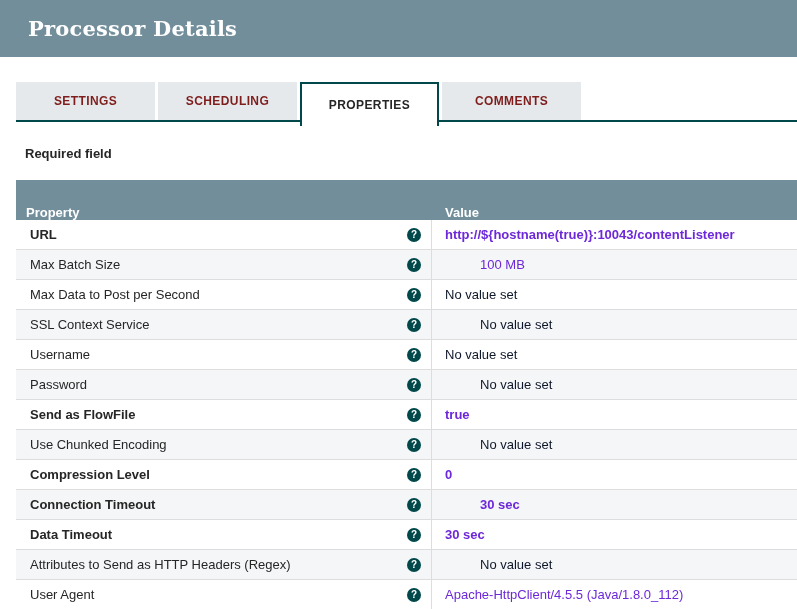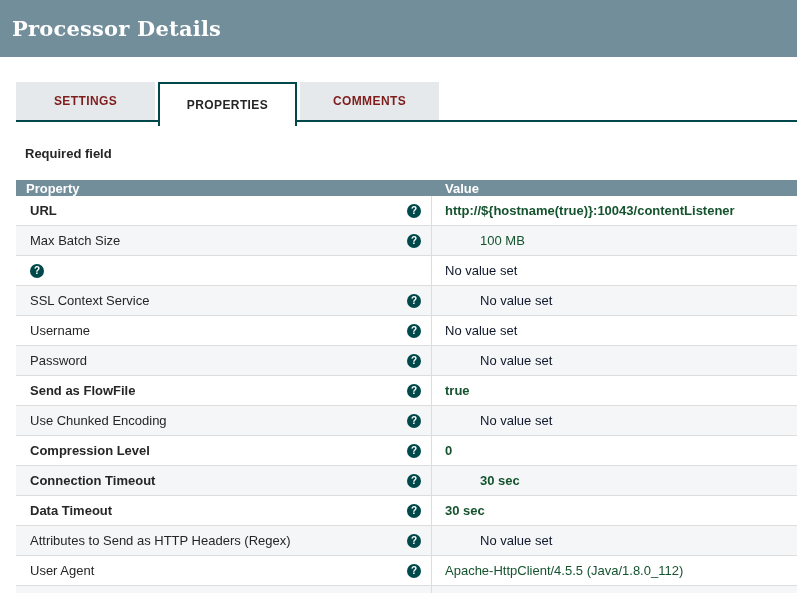--- a/index.html
+++ b/index.html
@@ -8,21 +8,21 @@
     overflow: hidden;
     background: #ffffff;
     font-family: "Liberation Sans", sans-serif;
   }
   
   .titlebar {
     height: 57px;
     background: #728e9b;
     display: flex;
     align-items: center;
-    padding-left: 12px;
+    padding-left: 28px;
   }
   .titlebar h1 {
     font-family: "DejaVu Serif", "Liberation Serif", serif;
     font-size: 21px;
     font-weight: 700;
     color: #ffffff;
     letter-spacing: 0.2px;
   }
   
   .tabs {
@@ -70,26 +70,26 @@
     color: #262626;
     height: 15px;
   }
   
   .prop-table {
     margin: 19px 0 0 16px;
     width: calc(100% - 16px);
     font-size: 13px;
   }
   .thead {
-    height: 16px;
+    height: 40px;
     background: #728e9b;
     color: #ffffff;
     font-weight: bold;
     display: flex;
-    align-items: center;
+    align-items: flex-end;
   }
   .thead .col-prop { padding-left: 10px; width: 416px; }
   .thead .col-val  { padding-left: 13px; flex: 1; }
   .row {
     height: 30px;
     display: flex;
     align-items: stretch;
     background: #ffffff;
     border-bottom: 1px solid #dddddd;
   }
@@ -102,21 +102,21 @@
     padding: 0 10px 0 14px;
     border-right: 1px solid #dddddd;
   }
   .cell-val {
     flex: 1;
     display: flex;
     align-items: center;
     padding-left: 13px;
   }
   .prop-label { color: #262626; }
-  .val-text   { color: #14532d; }
+  .val-text   { color: #6d28d9; }
   .row.required .prop-label,
   .row.required .val-text { font-weight: bold; }
   .val-text.unset { color: #0f172a; }
   .help-icon {
     flex: 0 0 auto;
     width: 14px; height: 14px;
     border-radius: 50%;
     background: #004849;
     color: #ffffff;
     font-size: 10px;
@@ -137,20 +137,21 @@
 </style>
 </head>
 <body>
 
 <div class="titlebar">
   <h1>Processor Details</h1>
 </div>
 
 <div class="tabs">
   <div class="tab">SETTINGS</div>
+  <div class="tab">SCHEDULING</div>
   <div class="tab active">PROPERTIES</div>
   <div class="tab">COMMENTS</div>
 </div>
 
 <div class="required-note">Required field</div>
 
 <div class="prop-table">
   <div class="thead">
     <div class="col-prop">Property</div>
     <div class="col-val">Value</div>
@@ -169,20 +170,21 @@
         <div class="cell-prop">
           <span class="prop-label">Max Batch Size</span>
           <span class="help-icon">?</span>
         </div>
         <div class="cell-val">
           <span class="val-text">100 MB</span>
         </div>
       </div>
       <div class="row">
         <div class="cell-prop">
+          <span class="prop-label">Max Data to Post per Second</span>
           <span class="help-icon">?</span>
         </div>
         <div class="cell-val">
           <span class="val-text unset">No value set</span>
         </div>
       </div>
       <div class="row alt">
         <div class="cell-prop">
           <span class="prop-label">SSL Context Service</span>
           <span class="help-icon">?</span>

